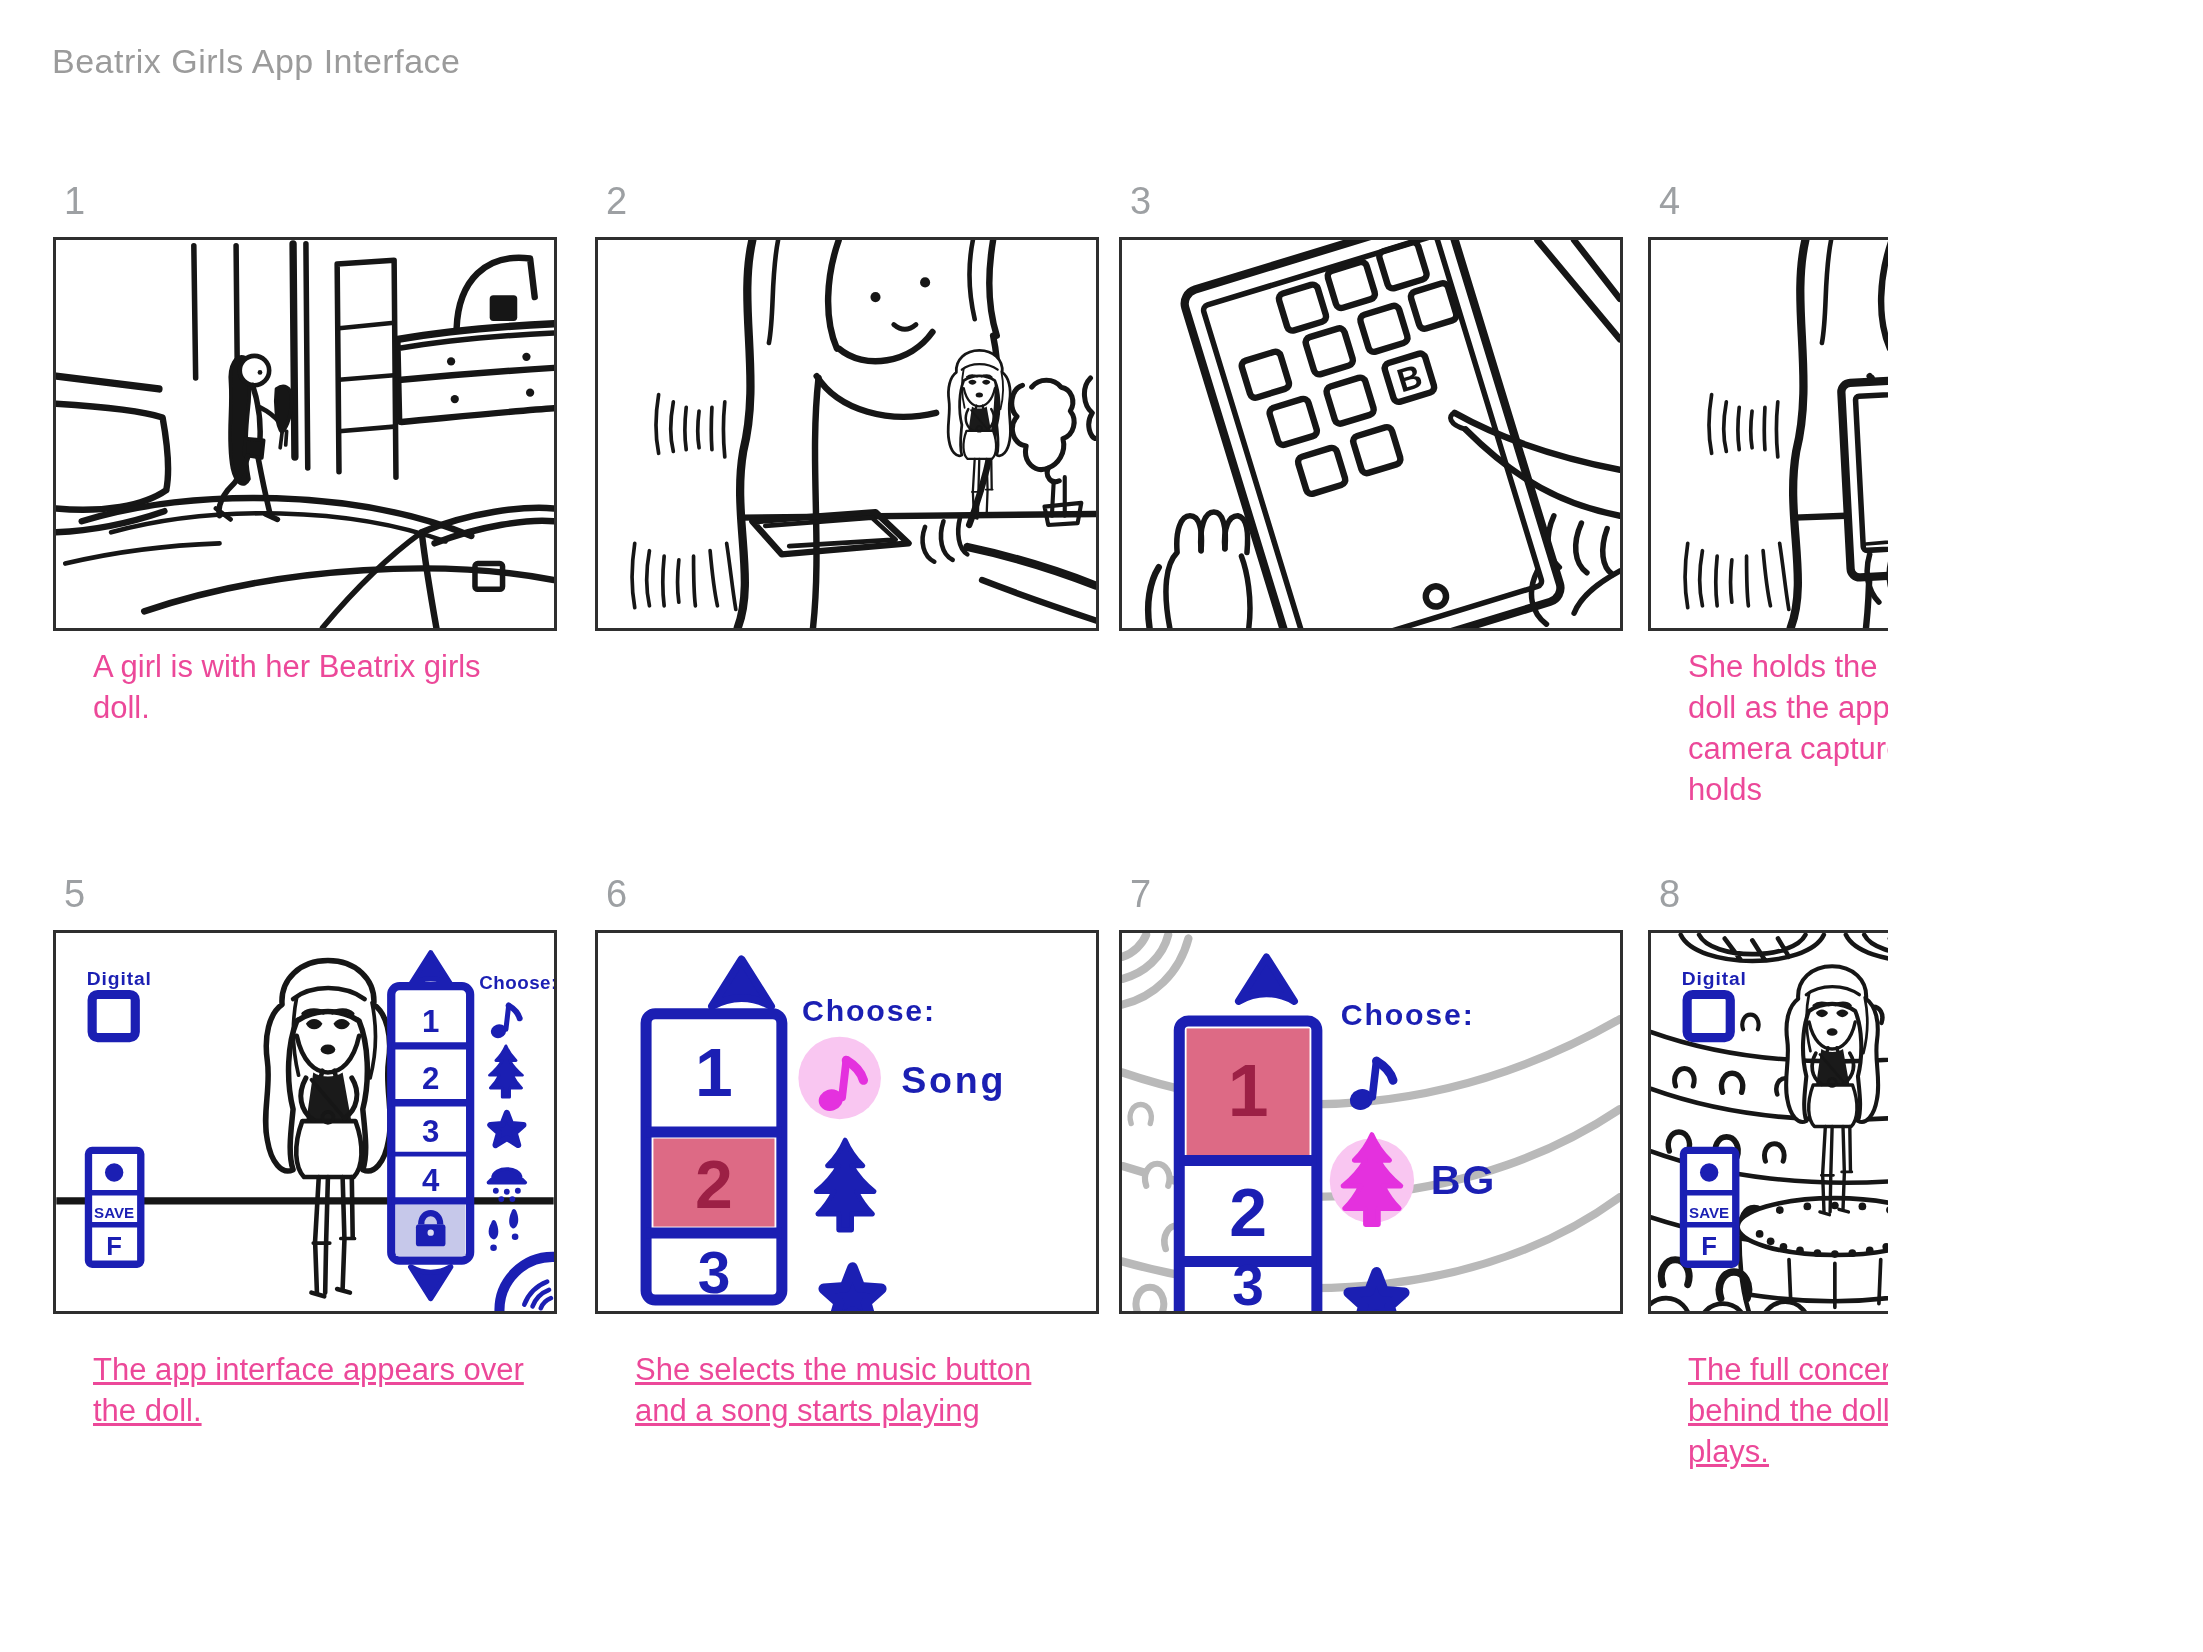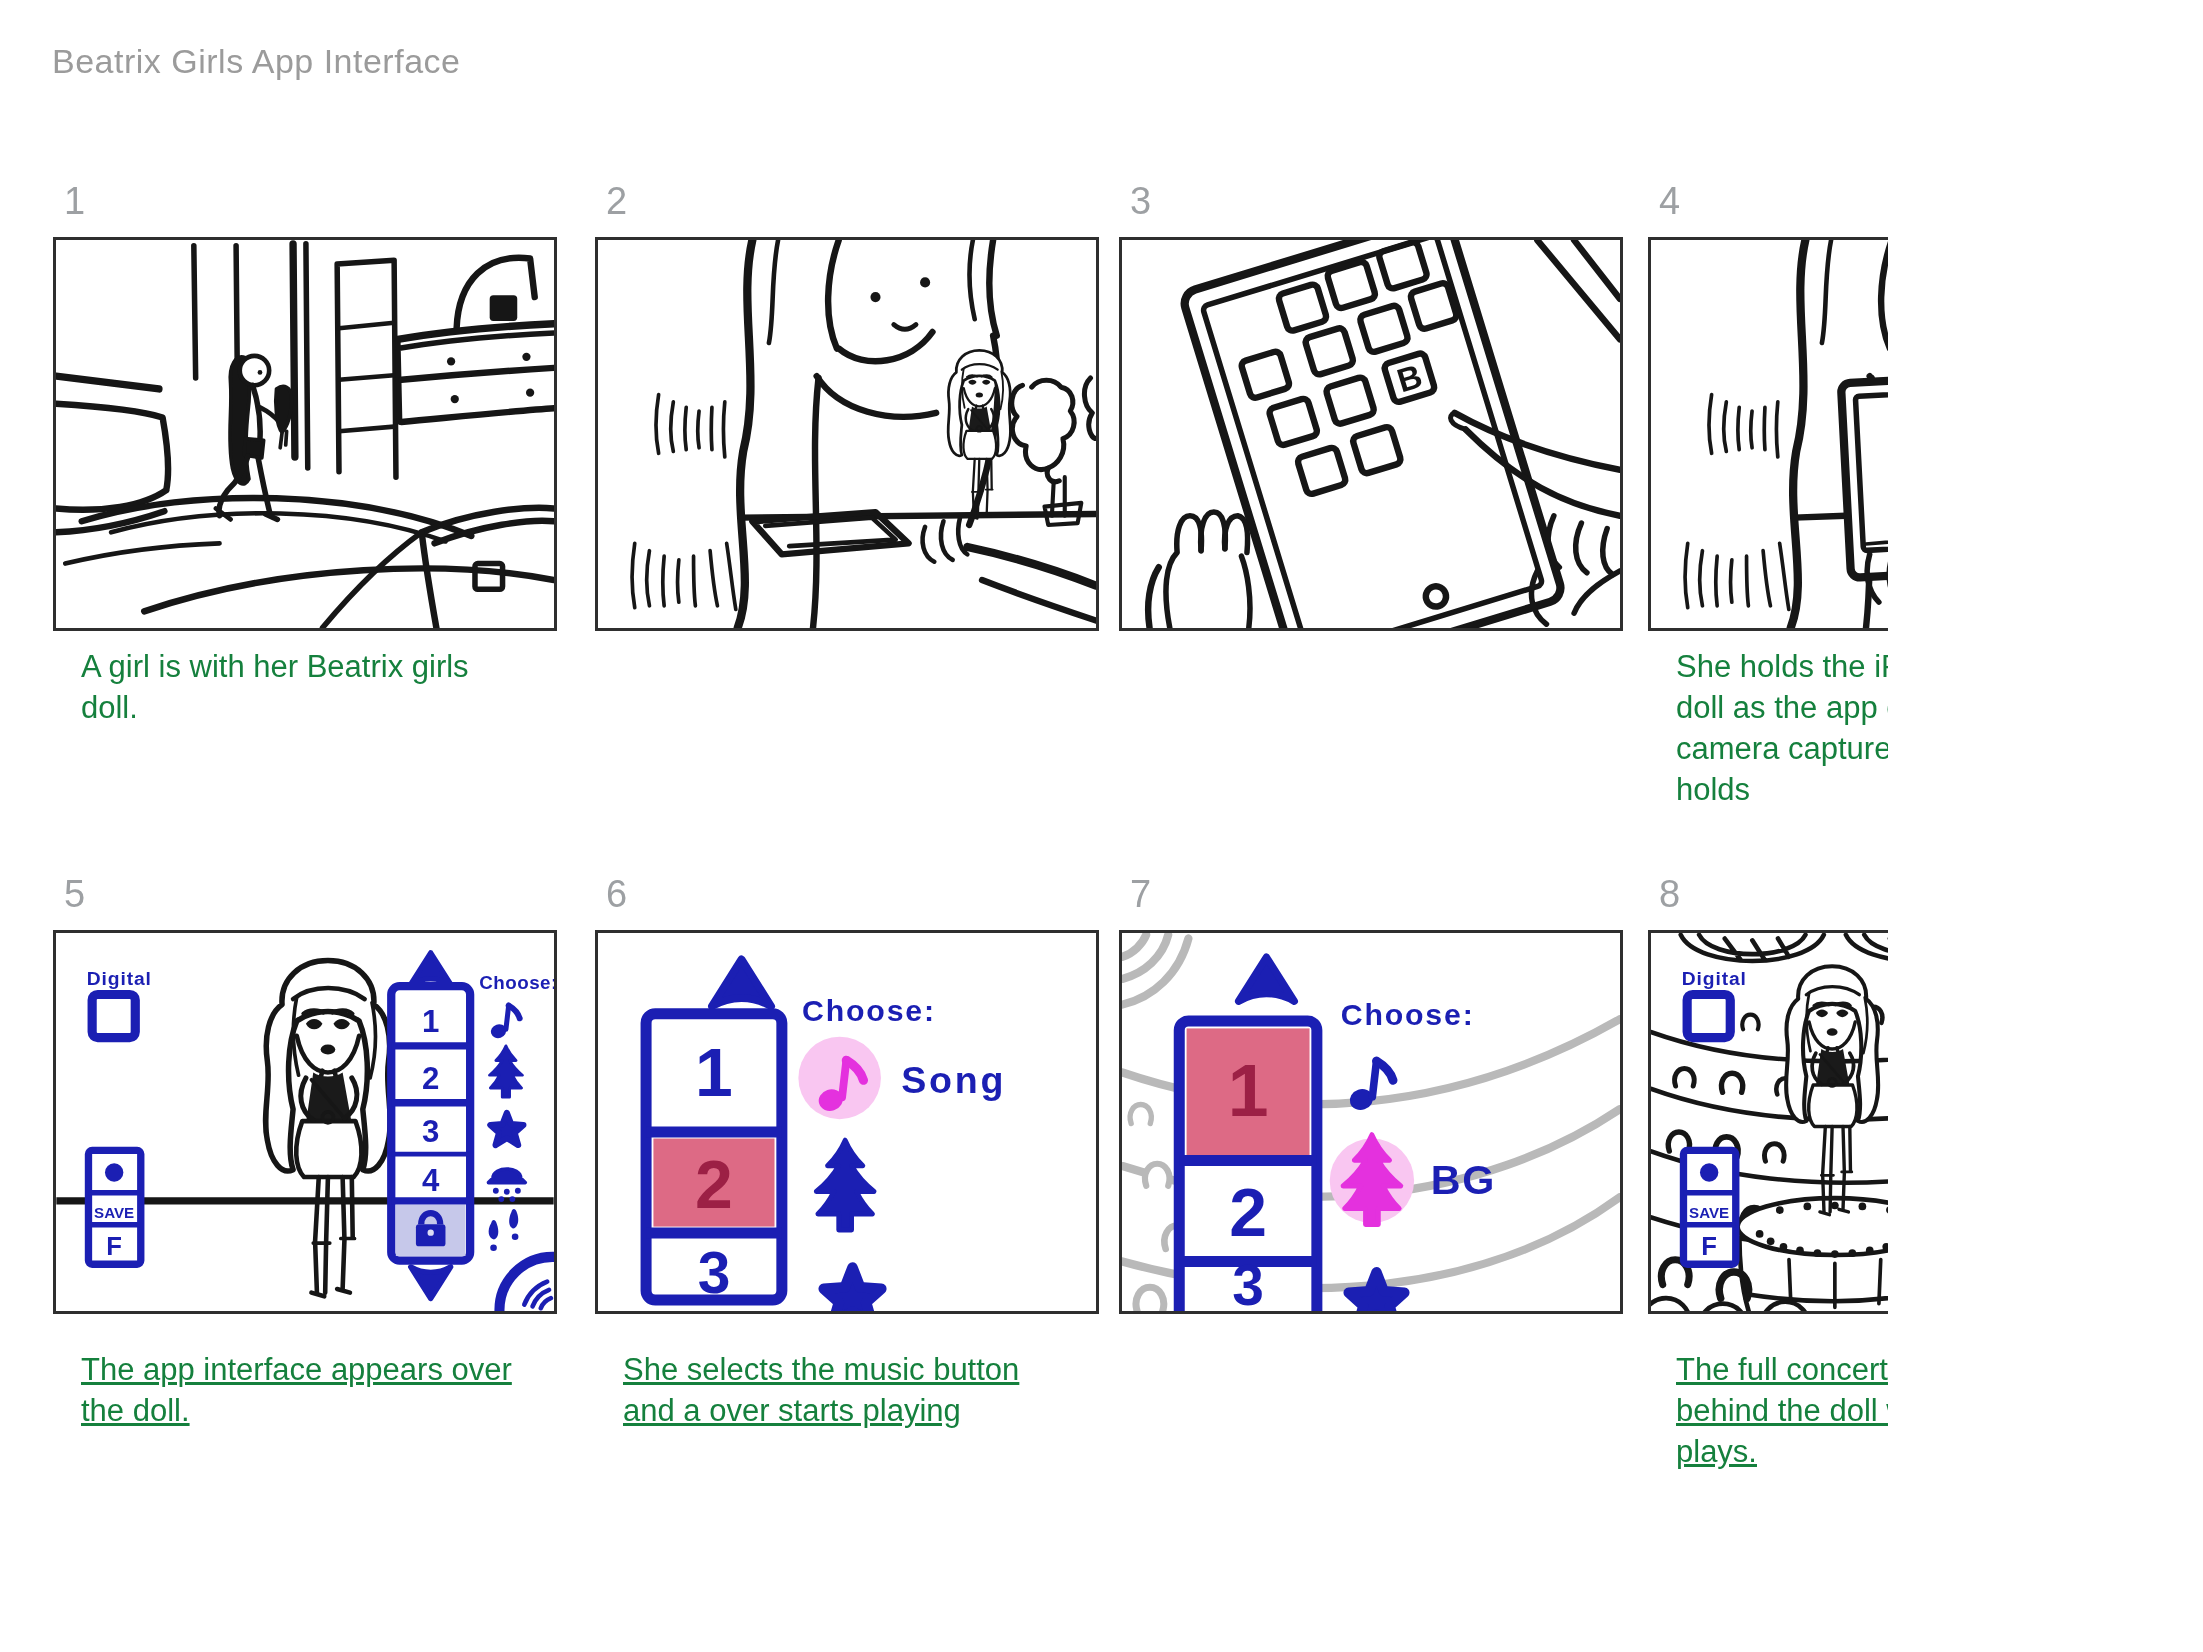--- a/index.html
+++ b/index.html
@@ -3,21 +3,21 @@
 <meta charset="utf-8">
 <style>
   html,body{margin:0;padding:0;background:#ffffff;}
   .board{position:relative;width:1888px;height:1653px;background:#fff;overflow:hidden;
          font-family:"Liberation Sans", sans-serif;}
   .title{position:absolute;left:52px;top:42px;font-size:34px;color:#9b9b9b;letter-spacing:0.5px;}
   .panel{position:absolute;width:514px;}
   .pnum{height:57px;font-size:38px;color:#9da0a3;padding-left:11px;box-sizing:border-box;}
   .frame{width:498px;border:3.7px solid #2f2f2f;background:#fff;}
   .frame svg{display:block;}
-  .caption{margin:4px;width:452px;padding-left:24px;font-size:31px;line-height:41px;color:#15803d;}
+  .caption{margin:16px;width:452px;padding-left:24px;font-size:31px;line-height:41px;color:#ec4899;}
   .row1 .caption{margin-top:14.7px;}
   .row2 .caption{margin-top:35px;text-decoration:underline;}
   text{font-family:"Liberation Sans", sans-serif;}
   .uitxt{font-weight:bold;}
 </style>
 </head>
 <body>
 
 <svg width="0" height="0" style="position:absolute" aria-hidden="true">
 <defs></defs>
@@ -346,21 +346,21 @@
         </g>
         <text x="222" y="96" font-size="33" class="uitxt" fill="#1b1fb3" letter-spacing="2">Choose:</text>
         <circle cx="263" cy="158" r="45" fill="#f9c6f1"></circle>
         <use href="#note" transform="translate(261,162) scale(1.55)" style="color:#e431de"></use>
         <text x="330" y="174" font-size="41" class="uitxt" fill="#1b1fb3" letter-spacing="3">Song</text>
         <use href="#tree" transform="translate(269,280) scale(1.75)"></use>
         <use href="#star" transform="translate(277,396) scale(1.65)"></use>
       </g>
     </svg>
     </div>
-    <p class="caption">She selects the music button and a over starts playing</p>
+    <p class="caption">She selects the music button and a song starts playing</p>
   </section>
 
   <section class="panel row2" style="left:1119px;top:873px;">
     <div class="pnum">7</div>
     <div class="frame">
     <svg width="498" height="378" viewBox="0 0 542 412">
       <g stroke="#b9b9b9" fill="none" stroke-width="9" stroke-linecap="round" style="color:#b9b9b9">
         <path d="M0,78 C34,70 62,44 72,6"></path>
             <path d="M0,50 C24,44 44,26 50,2"></path>
             <path d="M0,26 C12,22 22,12 26,2"></path>

